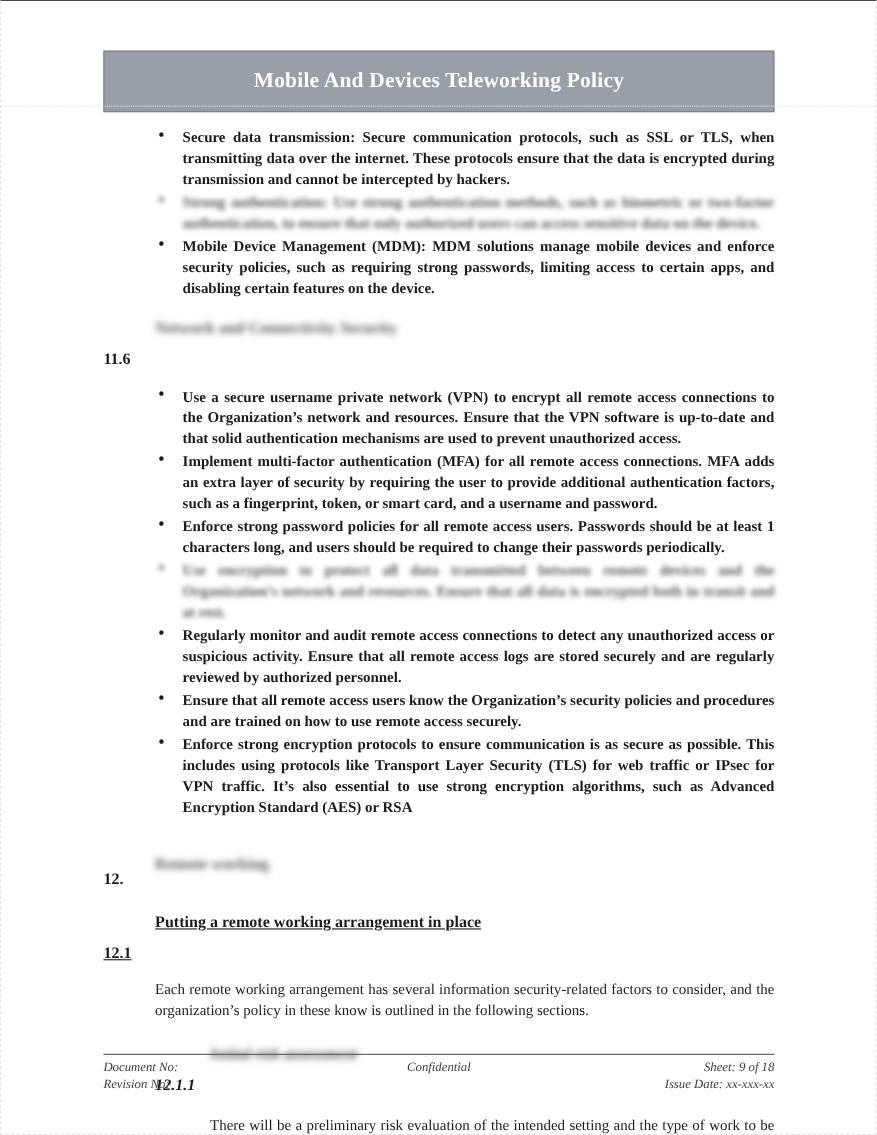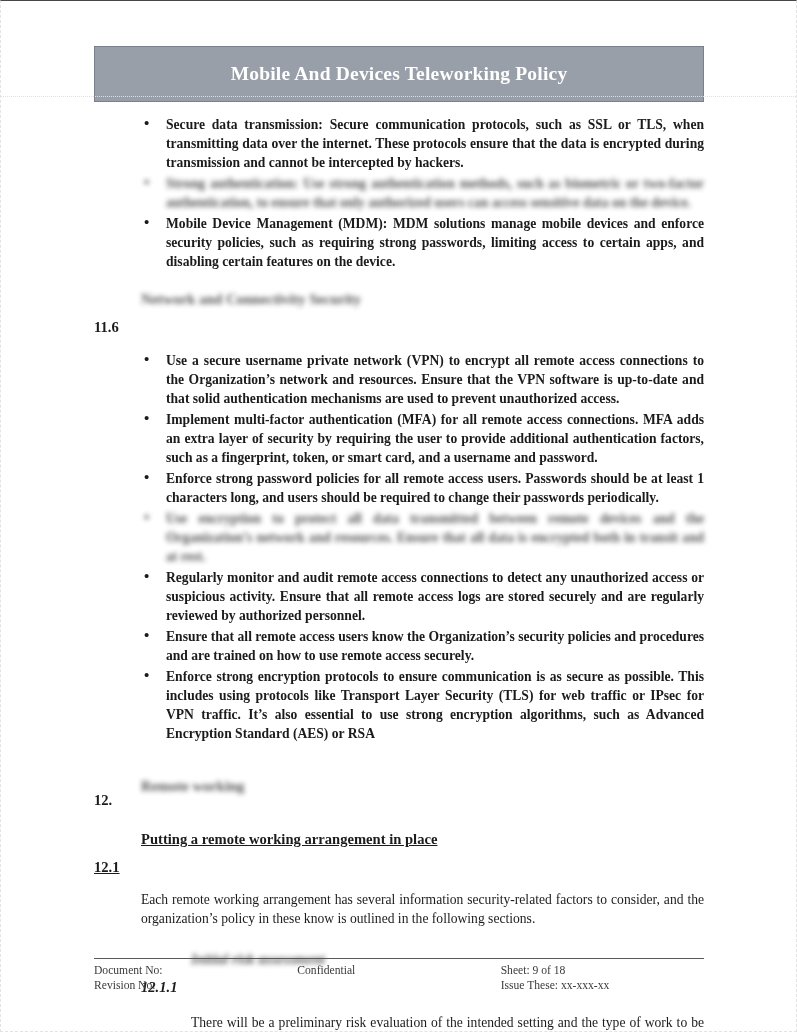--- a/index.html
+++ b/index.html
@@ -72,24 +72,25 @@
   .para.ind2 { margin-left: 97px; }
   .footer {
     position: absolute;
     left: 93px; right: 92px; top: 957px;
     border-top: 1px solid #595959;
     padding-top: 4px;
     display: flex;
     font-size: 11.6px;
     line-height: 15px;
     color: #3a3a3a;
+    font-style: italic;
   }
   .footer .f-left  { flex: 1; text-align: left; }
-  .footer .f-center{ flex: 1; }
-  .footer .f-right { flex: 1; text-align: left; }
+  .footer .f-center{ flex: 1; text-align: center; }
+  .footer .f-right { flex: 1; text-align: right; }
 </style>
 </head>
 <body>
 
 <div class="banner">
   <h1>Mobile And Devices Teleworking Policy</h1>
 </div>
 <div class="banner-rule"></div>
 
 <div class="content">
@@ -137,15 +138,15 @@
 <div class="footer">
   <div class="f-left">
     <div>Document No:</div>
     <div>Revision No:</div>
   </div>
   <div class="f-center">
     <div>Confidential</div>
   </div>
   <div class="f-right">
     <div>Sheet: 9 of 18</div>
-    <div>Issue These: xx-xxx-xx</div>
+    <div>Issue Date: xx-xxx-xx</div>
   </div>
 </div>
 
 </body></html>

